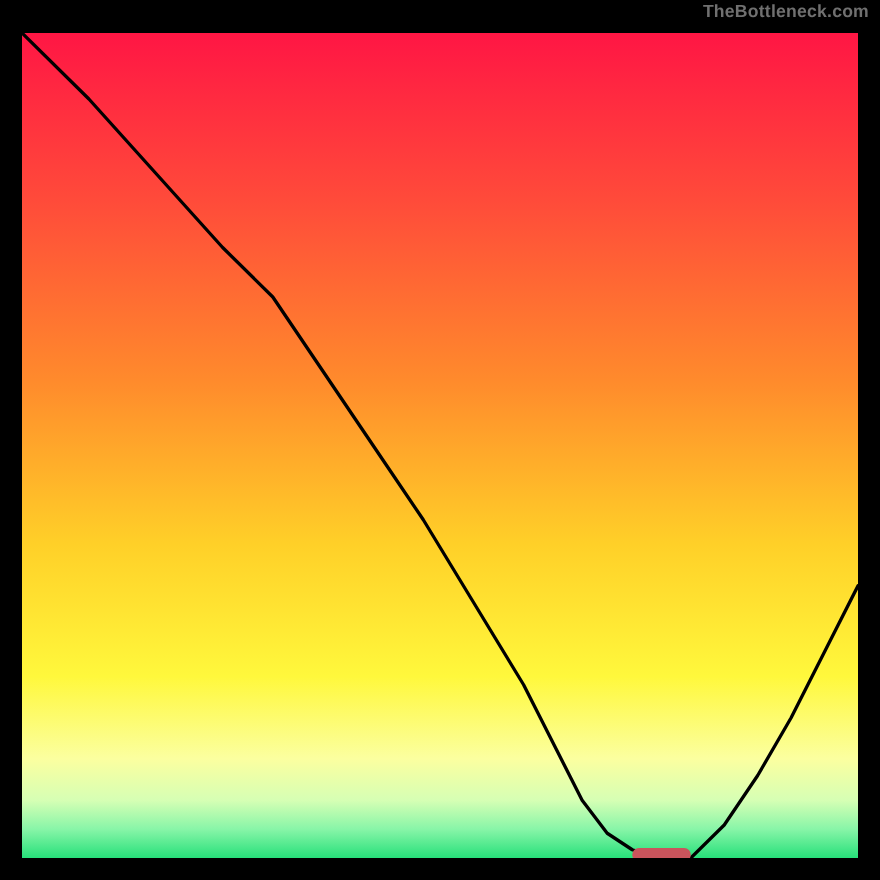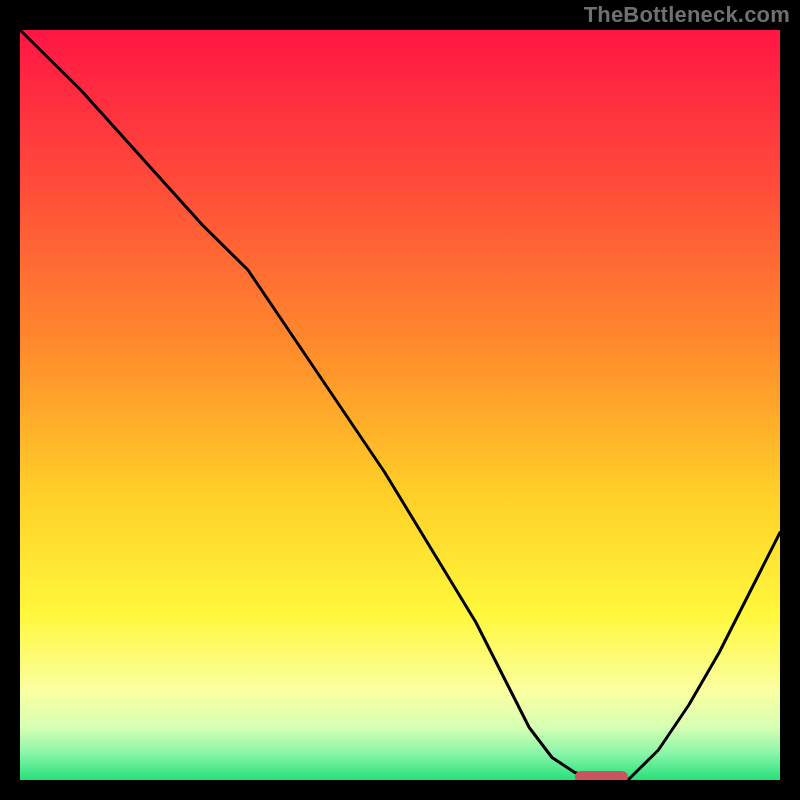--- a/index.html
+++ b/index.html
@@ -15,21 +15,21 @@
     width: 800px;
     height: 800px;
     background: #000;
   }
   .watermark {
     position: absolute;
     top: 2px;
     right: 10px;
     color: #707070;
     font-family: Arial, Helvetica, sans-serif;
-    font-size: 22px;
+    font-size: 16px;
     font-weight: bold;
     letter-spacing: 0.2px;
     margin-left: 15px;
   }
   .plot-area {
     position: absolute;
     left: 20px;
     top: 30px;
     width: 760px;
     height: 750px;

